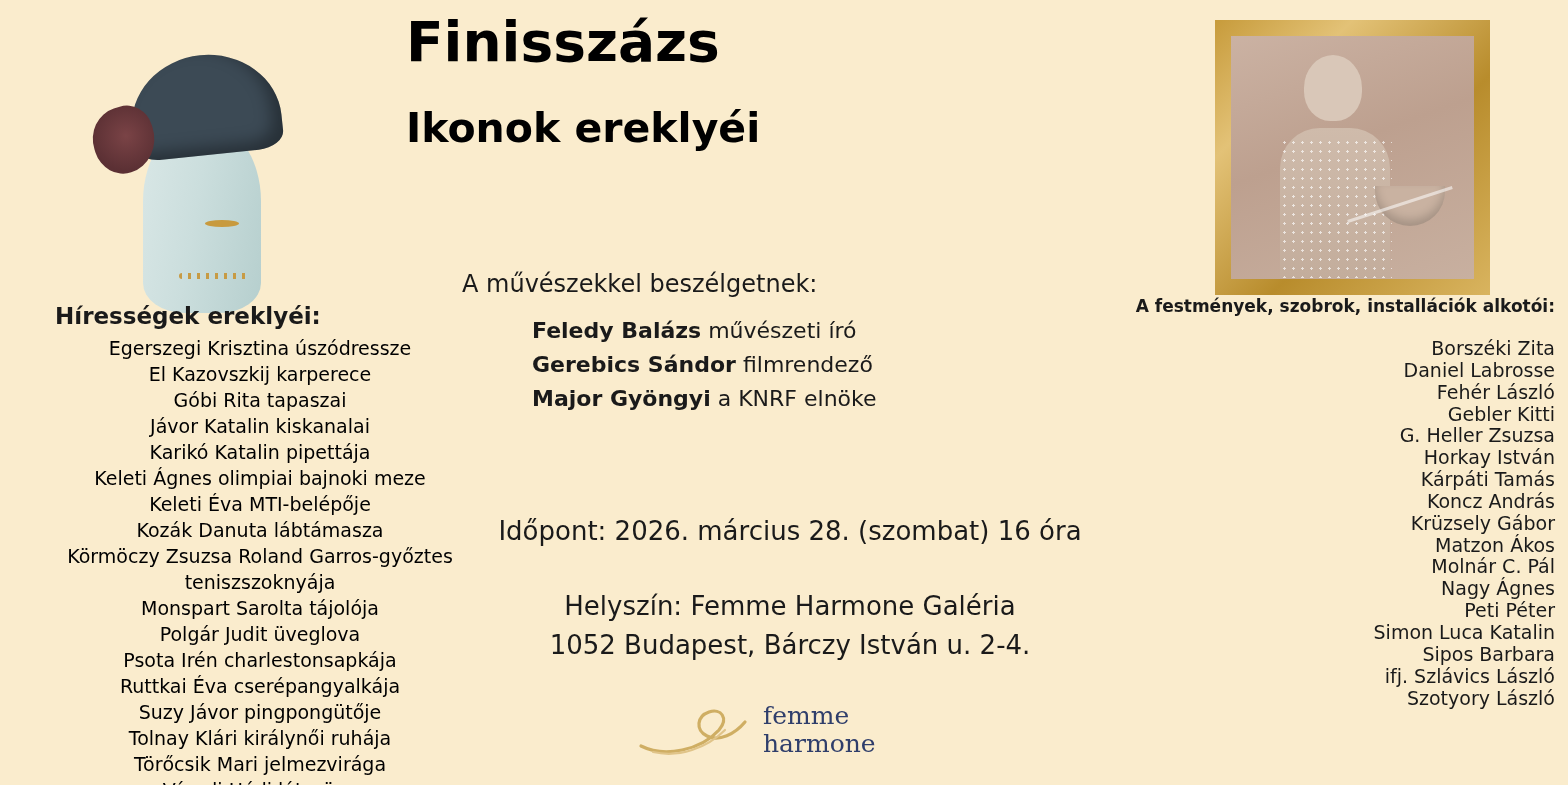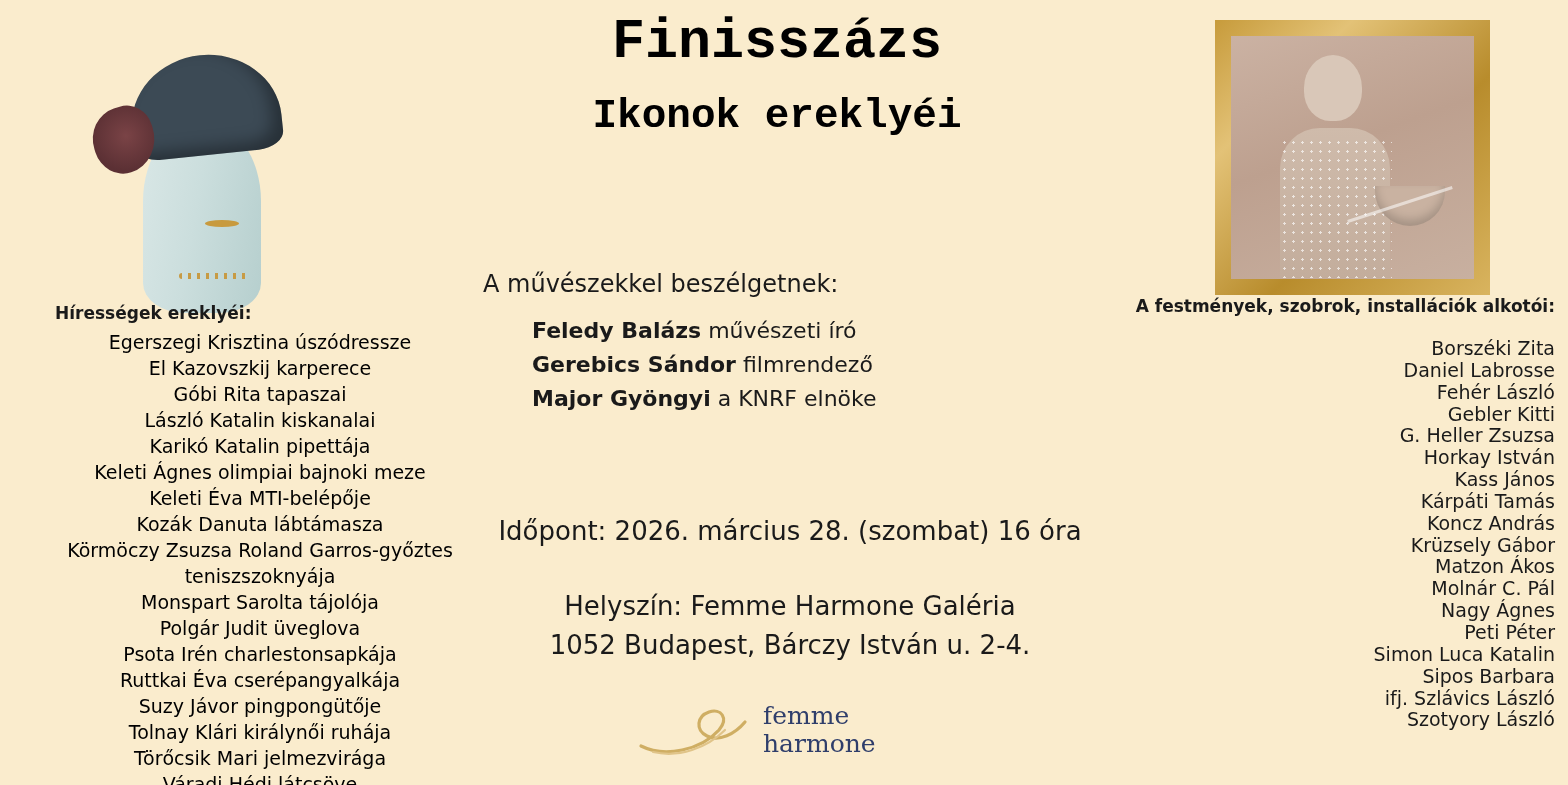--- a/index.html
+++ b/index.html
@@ -18,56 +18,54 @@
 
   .poster {
     position: relative;
     width: 1568px;
     height: 785px;
   }
 
   
   .header {
     position: absolute;
-    left: 382px;
+    left: 406px;
     top: 14px;
     width: 790px;
-    text-align: center;
-    font-family: Liberation Mono, monospace;
   }
   .title-main {
     font-size: 55px;
     font-weight: bold;
     letter-spacing: 0px;
     line-height: 1.05;
     color: #000;
   }
   .title-sub {
     font-size: 41px;
     font-weight: bold;
-    margin-top: 21px;
+    margin-top: 32px;
     color: #000;
   }
   .title-note {
     font-size: 22px;
     font-weight: normal;
     margin-top: 10px;
     color: #1a1a1a;
   }
 
   
   .left-col {
     position: absolute;
     left: 20px;
     top: 303px;
     width: 480px;
     text-align: center;
   }
   .left-col .col-head {
-    font-size: 17px;
+    font-size: 23px;
     font-weight: bold;
     text-align: left;
     padding-left: 35px;
     margin-bottom: 6px;
   }
   .left-col ul {
     list-style: none;
     margin: 0;
     padding: 0;
   }
@@ -103,21 +101,21 @@
 
   
   .center-block {
     position: absolute;
     left: 440px;
     top: 270px;
     width: 700px;
   }
   .talk-head {
     font-size: 24px;
-    margin-left: 43px;
+    margin-left: 22px;
     margin-bottom: 16px;
   }
   .guests {
     list-style: none;
     margin: 0 0 16px 92px;
     padding: 0;
   }
   .guests li {
     font-size: 22px;
     line-height: 1.55;
@@ -309,21 +307,21 @@
     <div class="title-main">Finisszázs</div>
     <div class="title-sub">Ikonok ereklyéi</div>
   </div>
 
   <div class="left-col">
     <div class="col-head">Hírességek ereklyéi:</div>
     <ul>
       <li>Egerszegi Krisztina úszódressze</li>
       <li>El Kazovszkij karperece</li>
       <li>Góbi Rita tapaszai</li>
-      <li>László Katalin kiskanalai</li>
+      <li>Jávor Katalin kiskanalai</li>
       <li>Karikó Katalin pipettája</li>
       <li>Keleti Ágnes olimpiai bajnoki meze</li>
       <li>Keleti Éva MTI-belépője</li>
       <li>Kozák Danuta lábtámasza</li>
       <li>Körmöczy Zsuzsa Roland Garros-győztes</li>
       <li>teniszszoknyája</li>
       <li>Monspart Sarolta tájolója</li>
       <li>Polgár Judit üveglova</li>
       <li>Psota Irén charlestonsapkája</li>
       <li>Ruttkai Éva cserépangyalkája</li>
@@ -372,21 +370,20 @@
 
   <div class="right-col">
     <div class="col-head">A festmények, szobrok, installációk alkotói:</div>
     <ul>
       <li>Borszéki Zita</li>
       <li>Daniel Labrosse</li>
       <li>Fehér László</li>
       <li>Gebler Kitti</li>
       <li>G. Heller Zsuzsa</li>
       <li>Horkay István</li>
-      <li>Kass János</li>
       <li>Kárpáti Tamás</li>
       <li>Koncz András</li>
       <li>Krüzsely Gábor</li>
       <li>Matzon Ákos</li>
       <li>Molnár C. Pál</li>
       <li>Nagy Ágnes</li>
       <li>Peti Péter</li>
       <li>Simon Luca Katalin</li>
       <li>Sipos Barbara</li>
       <li>ifj. Szlávics László</li>

